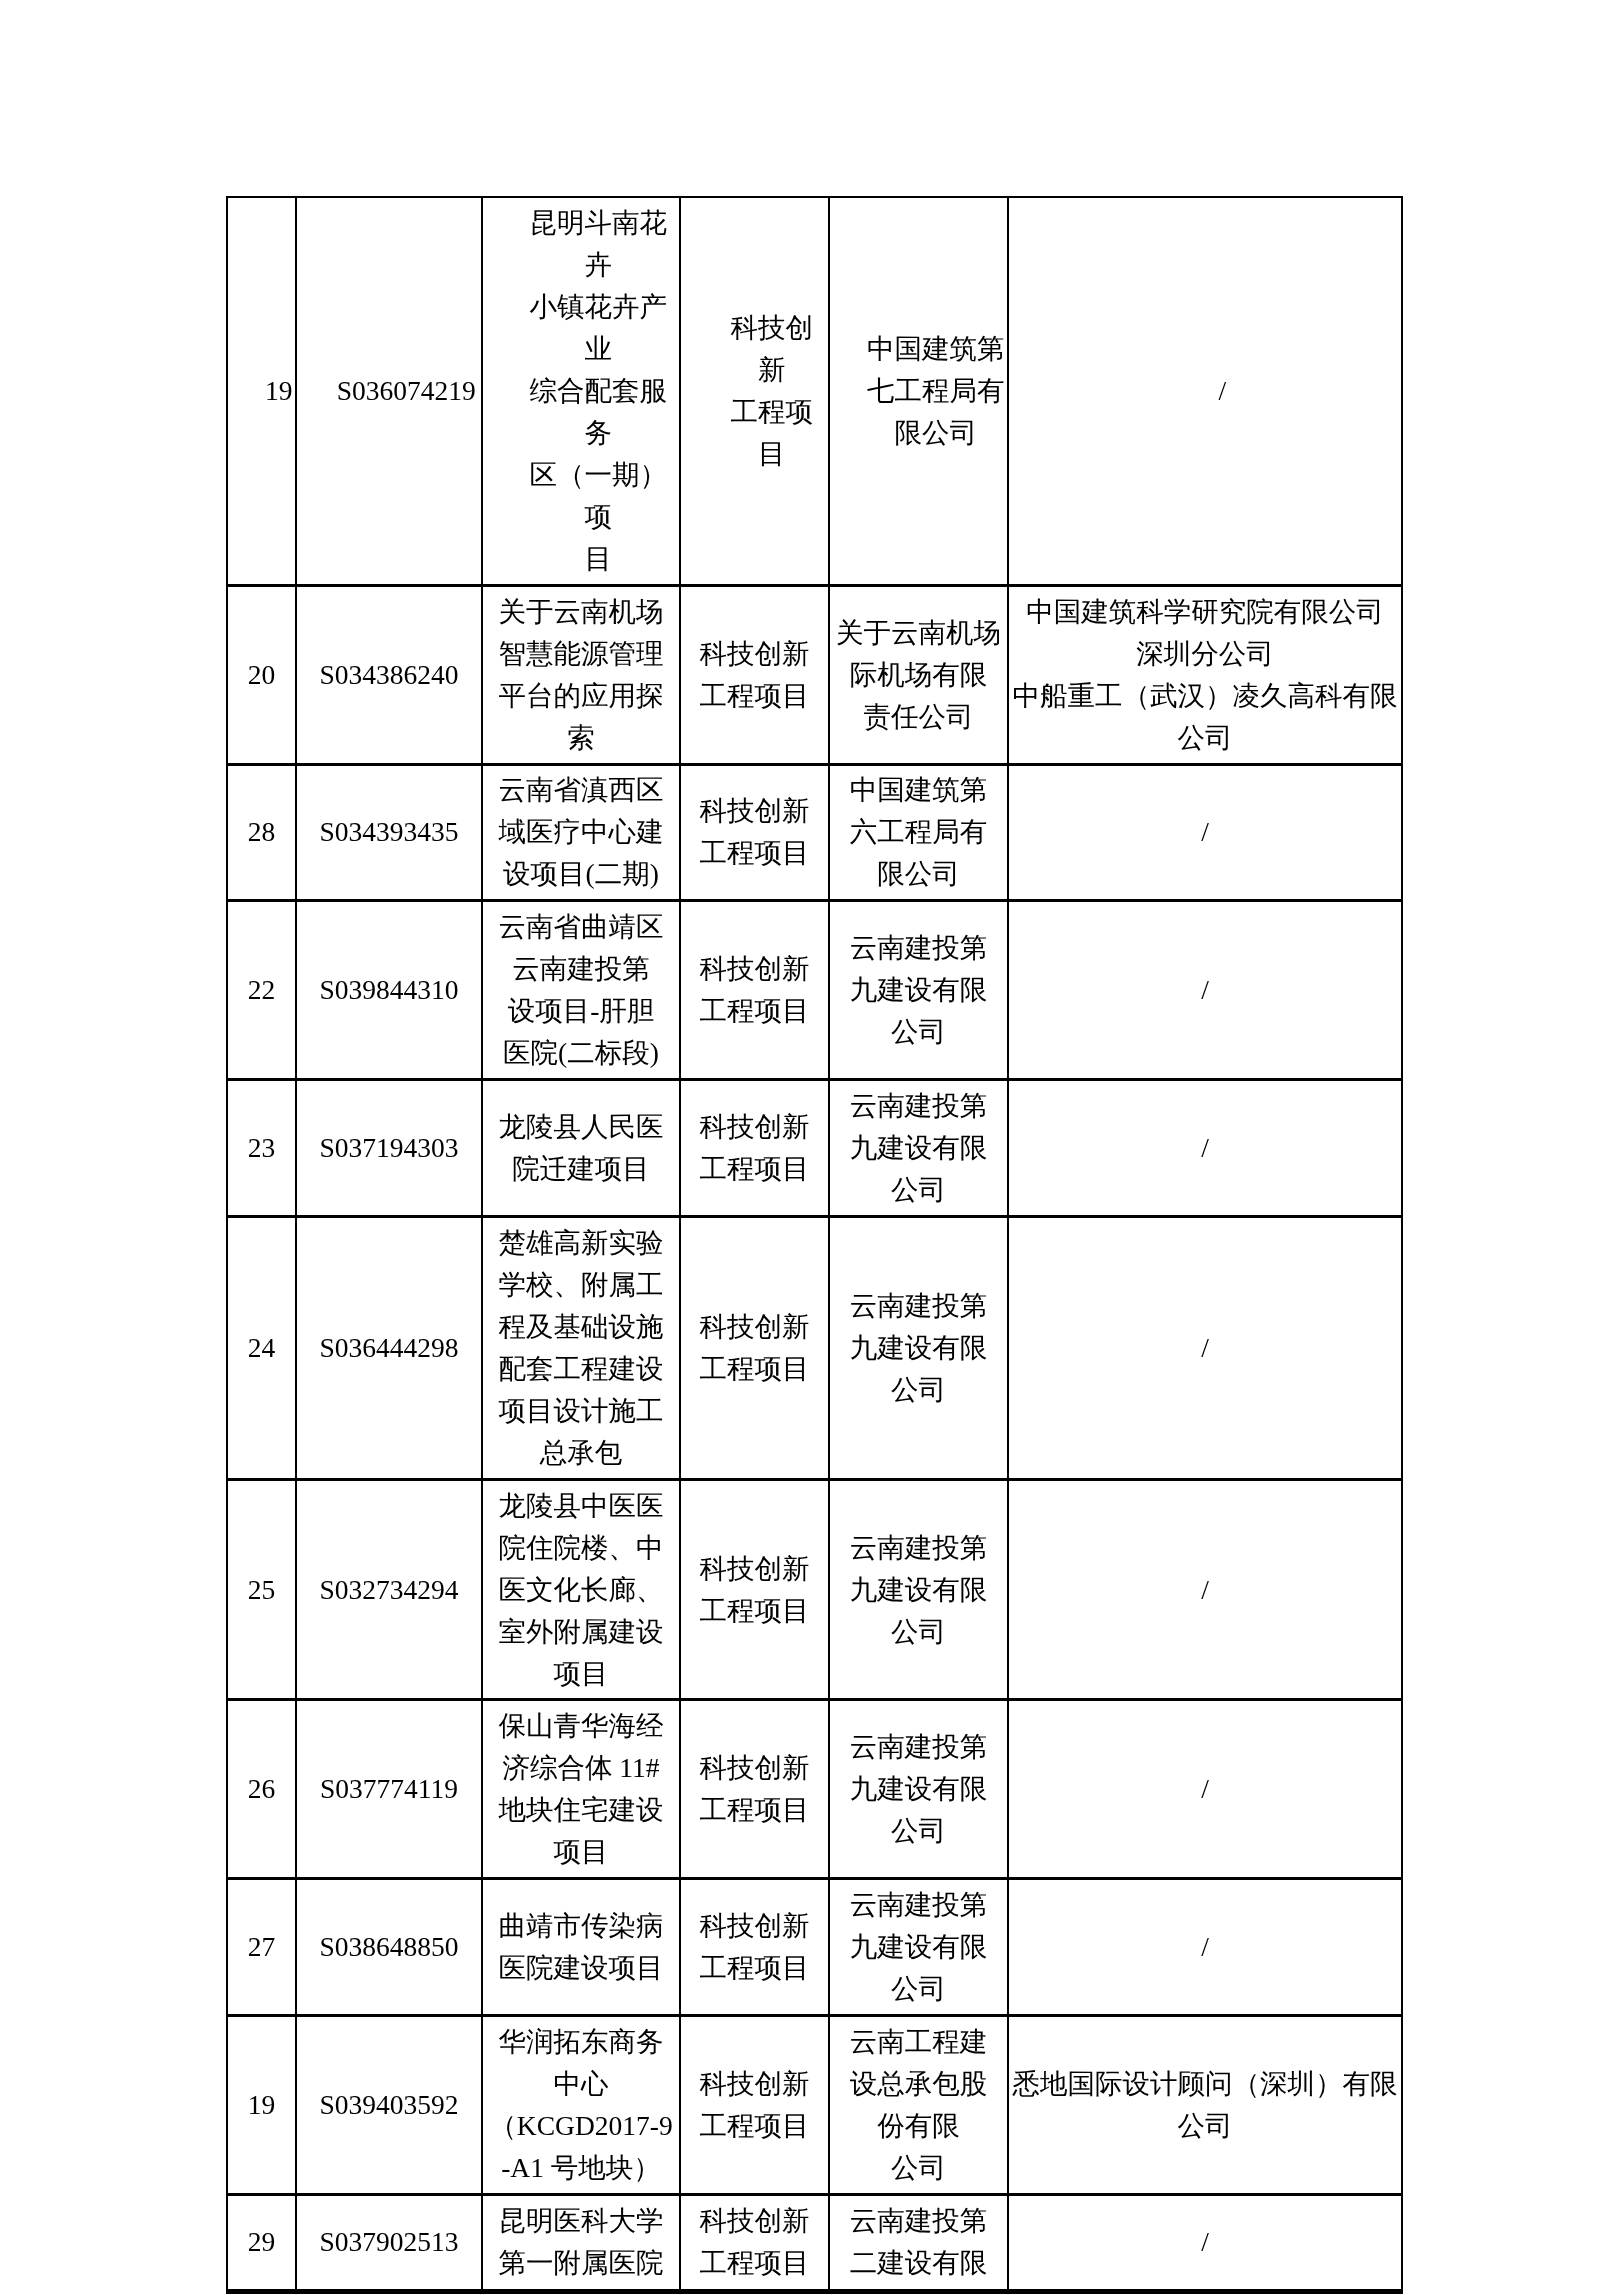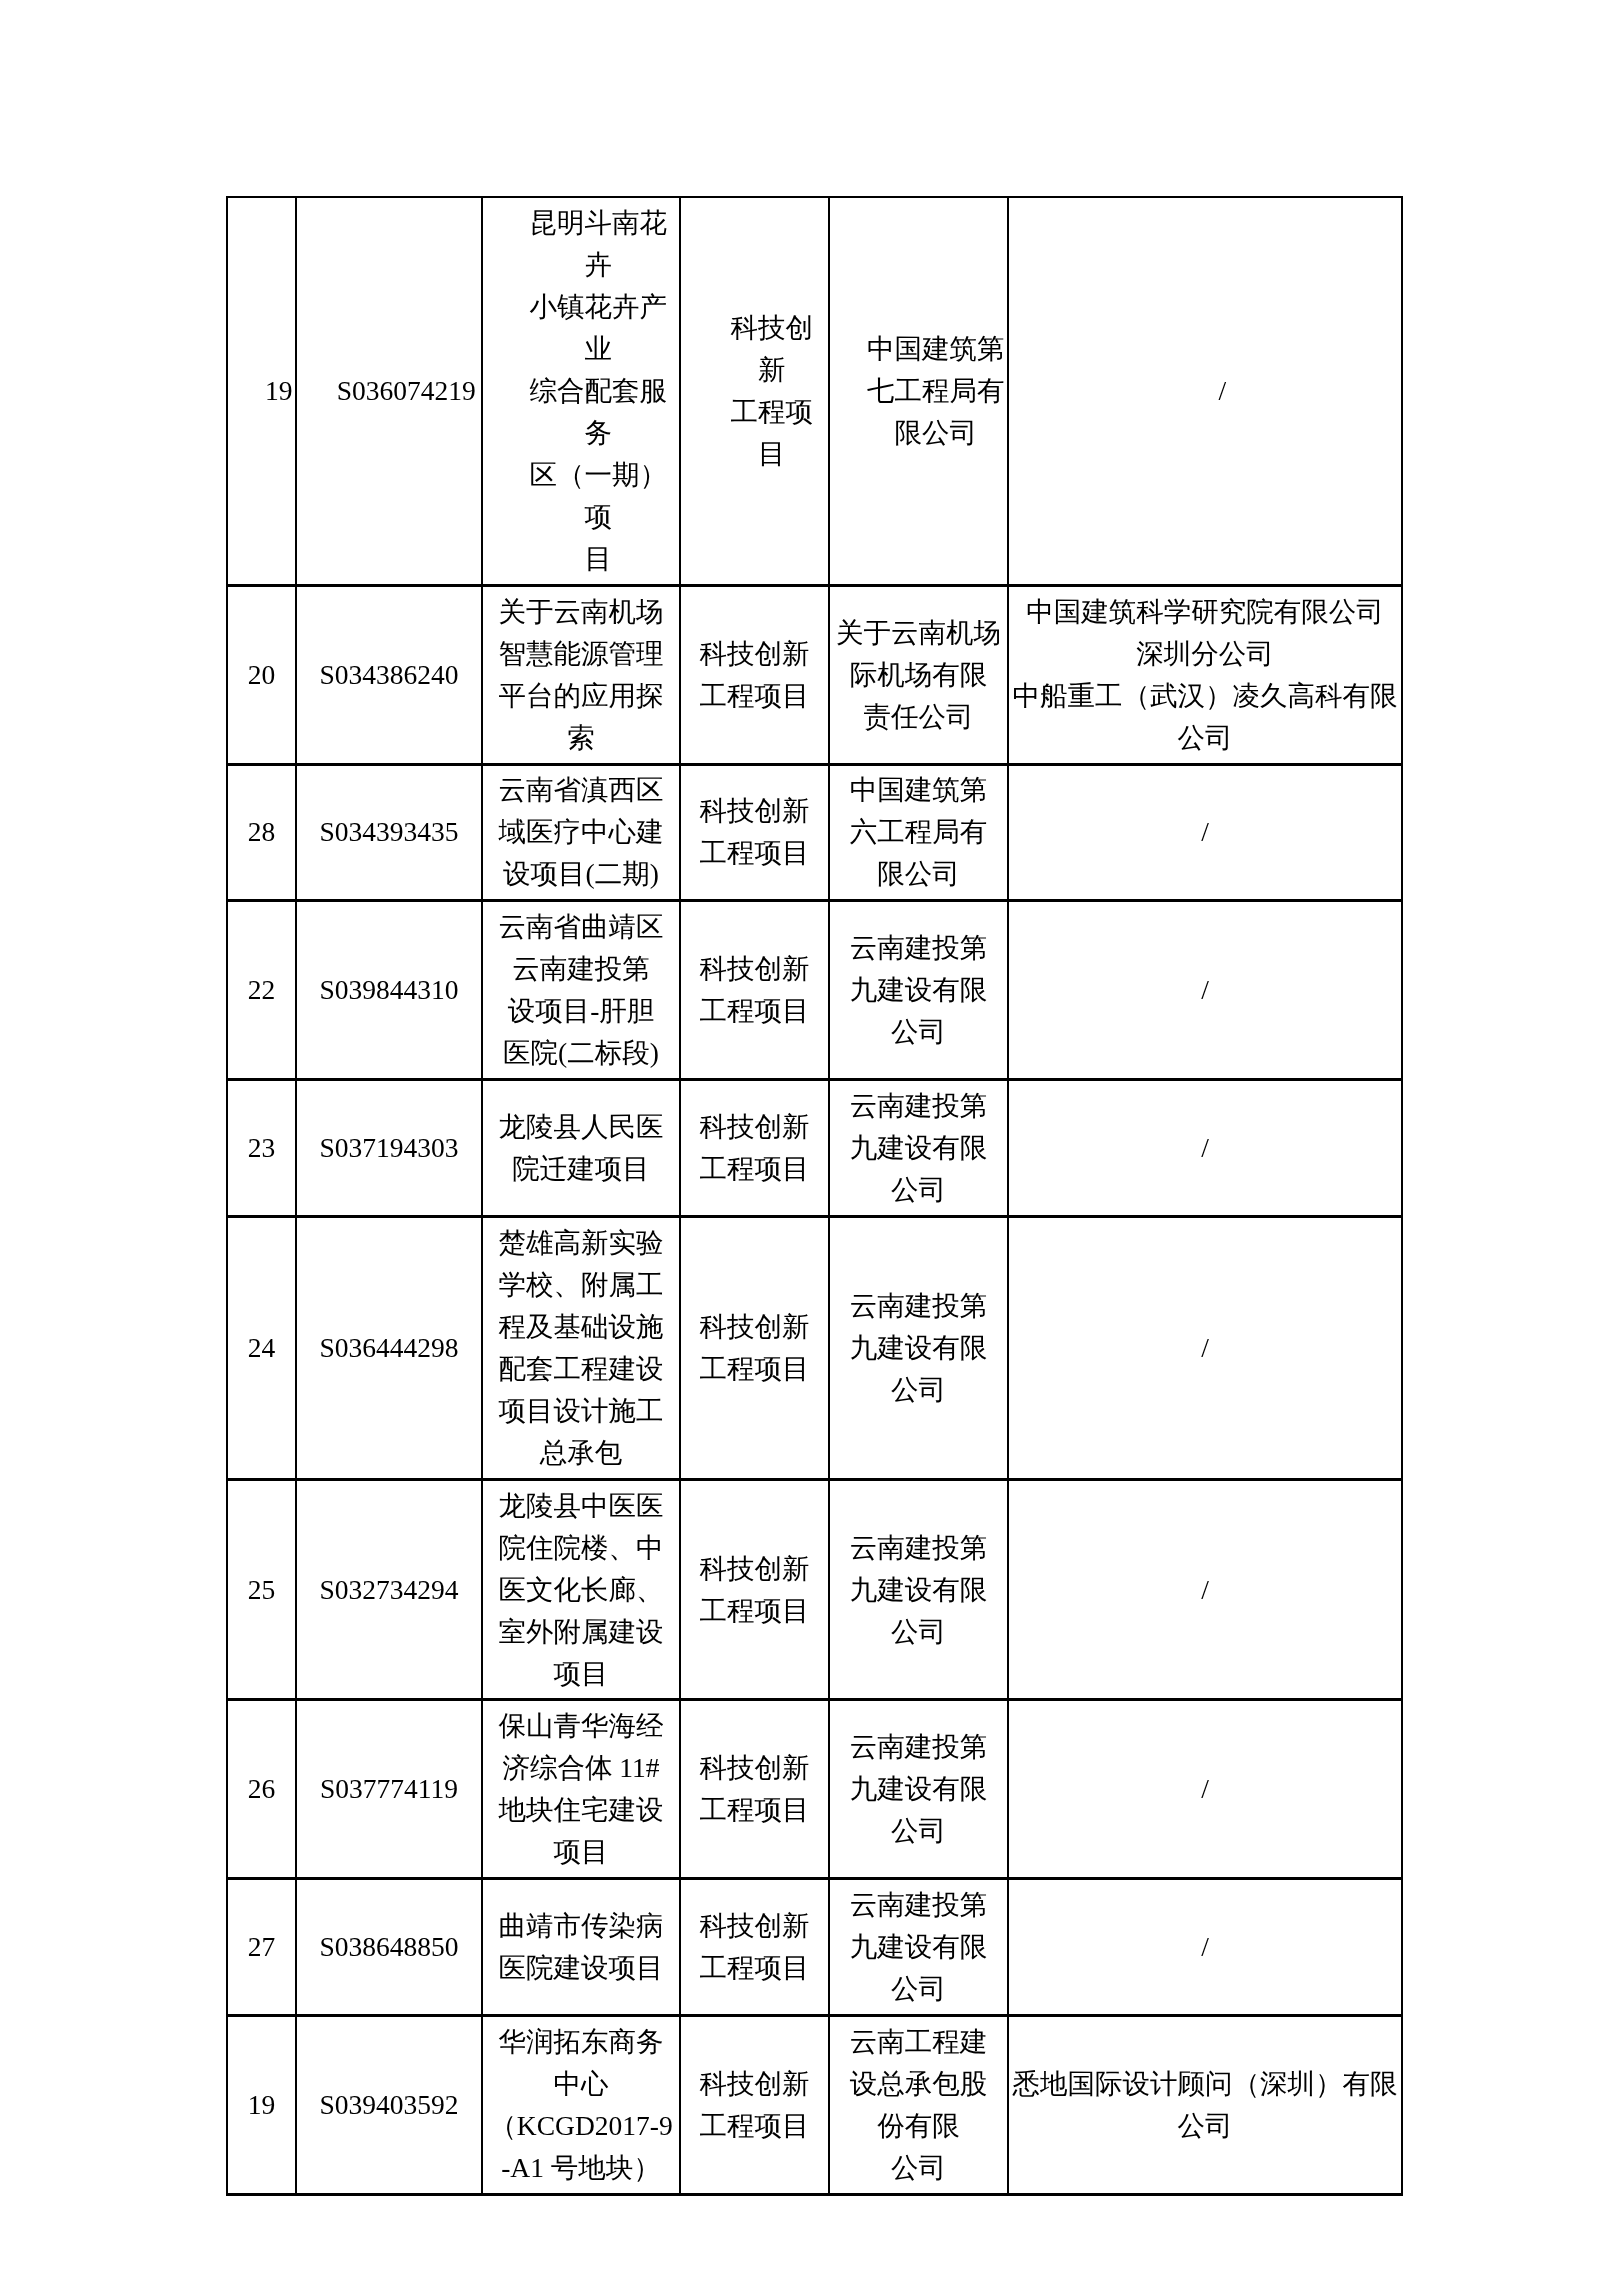--- a/index.html
+++ b/index.html
@@ -200,16 +200,27 @@
 -A1 号地块）</td>
         <td>科技创新
 工程项目</td>
         <td>云南工程建
 设总承包股
 份有限
 公司</td>
         <td>悉地国际设计顾问（深圳）有限
 公司</td>
       </tr>
+      <tr class="row-cut">
+        <td>29</td>
+        <td>S037902513</td>
+        <td>昆明医科大学
+第一附属医院</td>
+        <td>科技创新
+工程项目</td>
+        <td>云南建投第
+二建设有限</td>
+        <td>/</td>
+      </tr>
     </tbody>
   </table>
 </div>
 
 
 </body></html>

